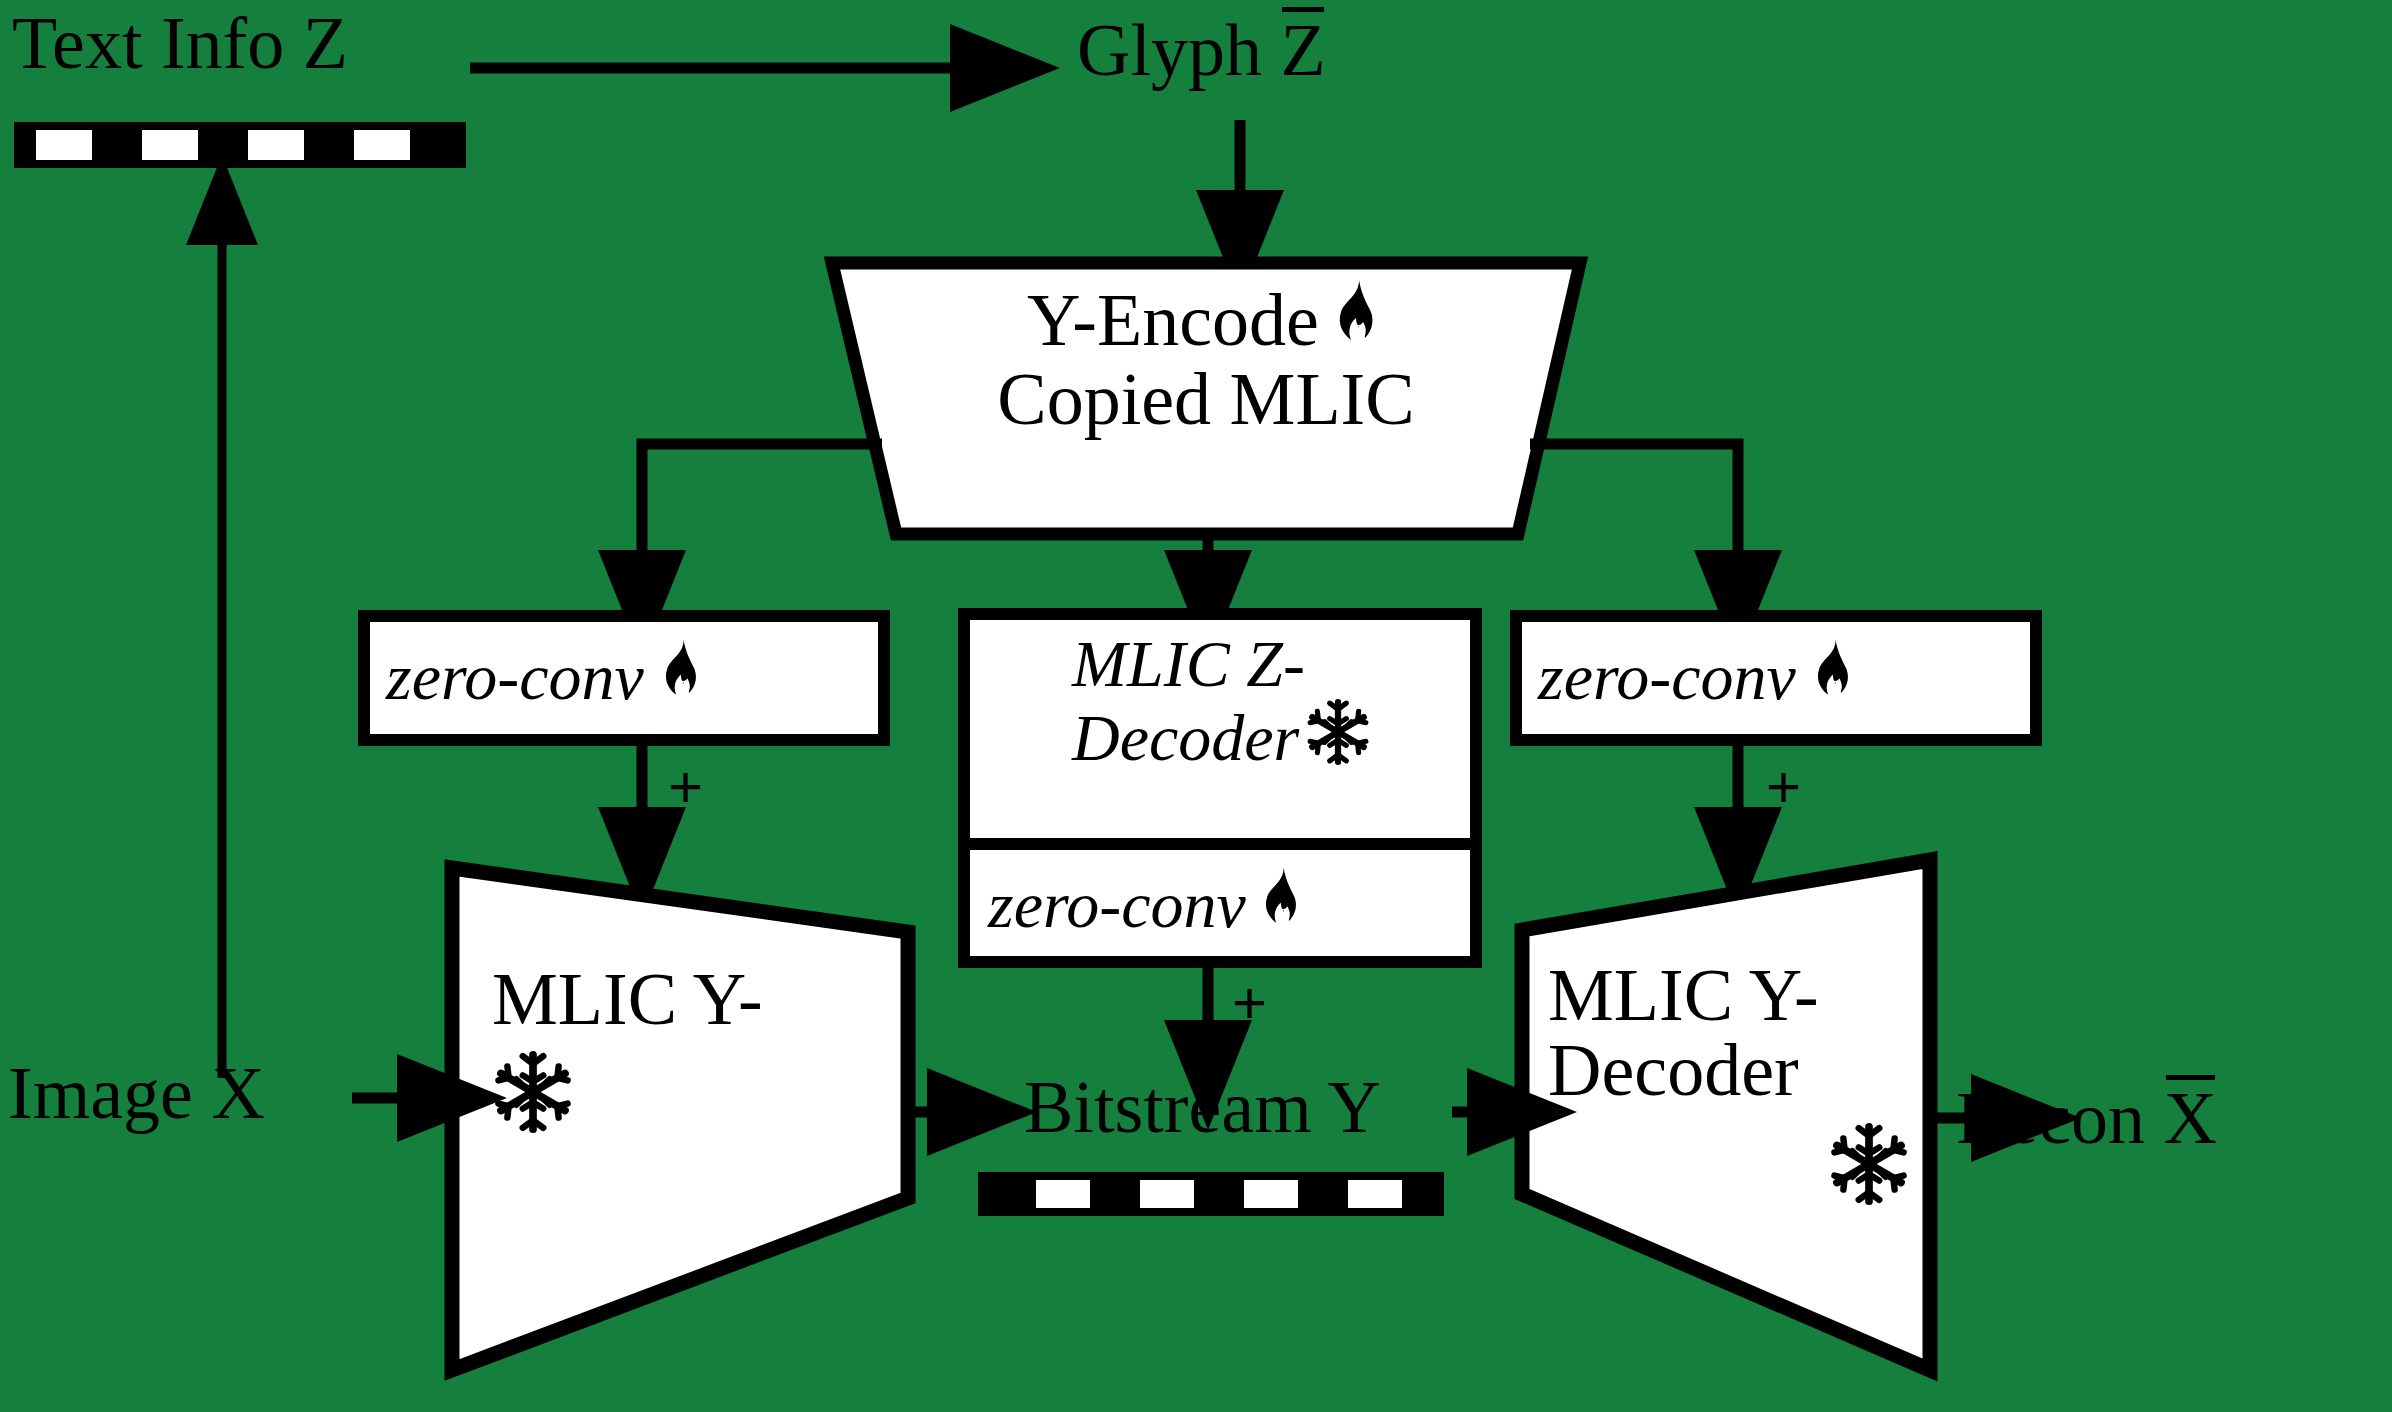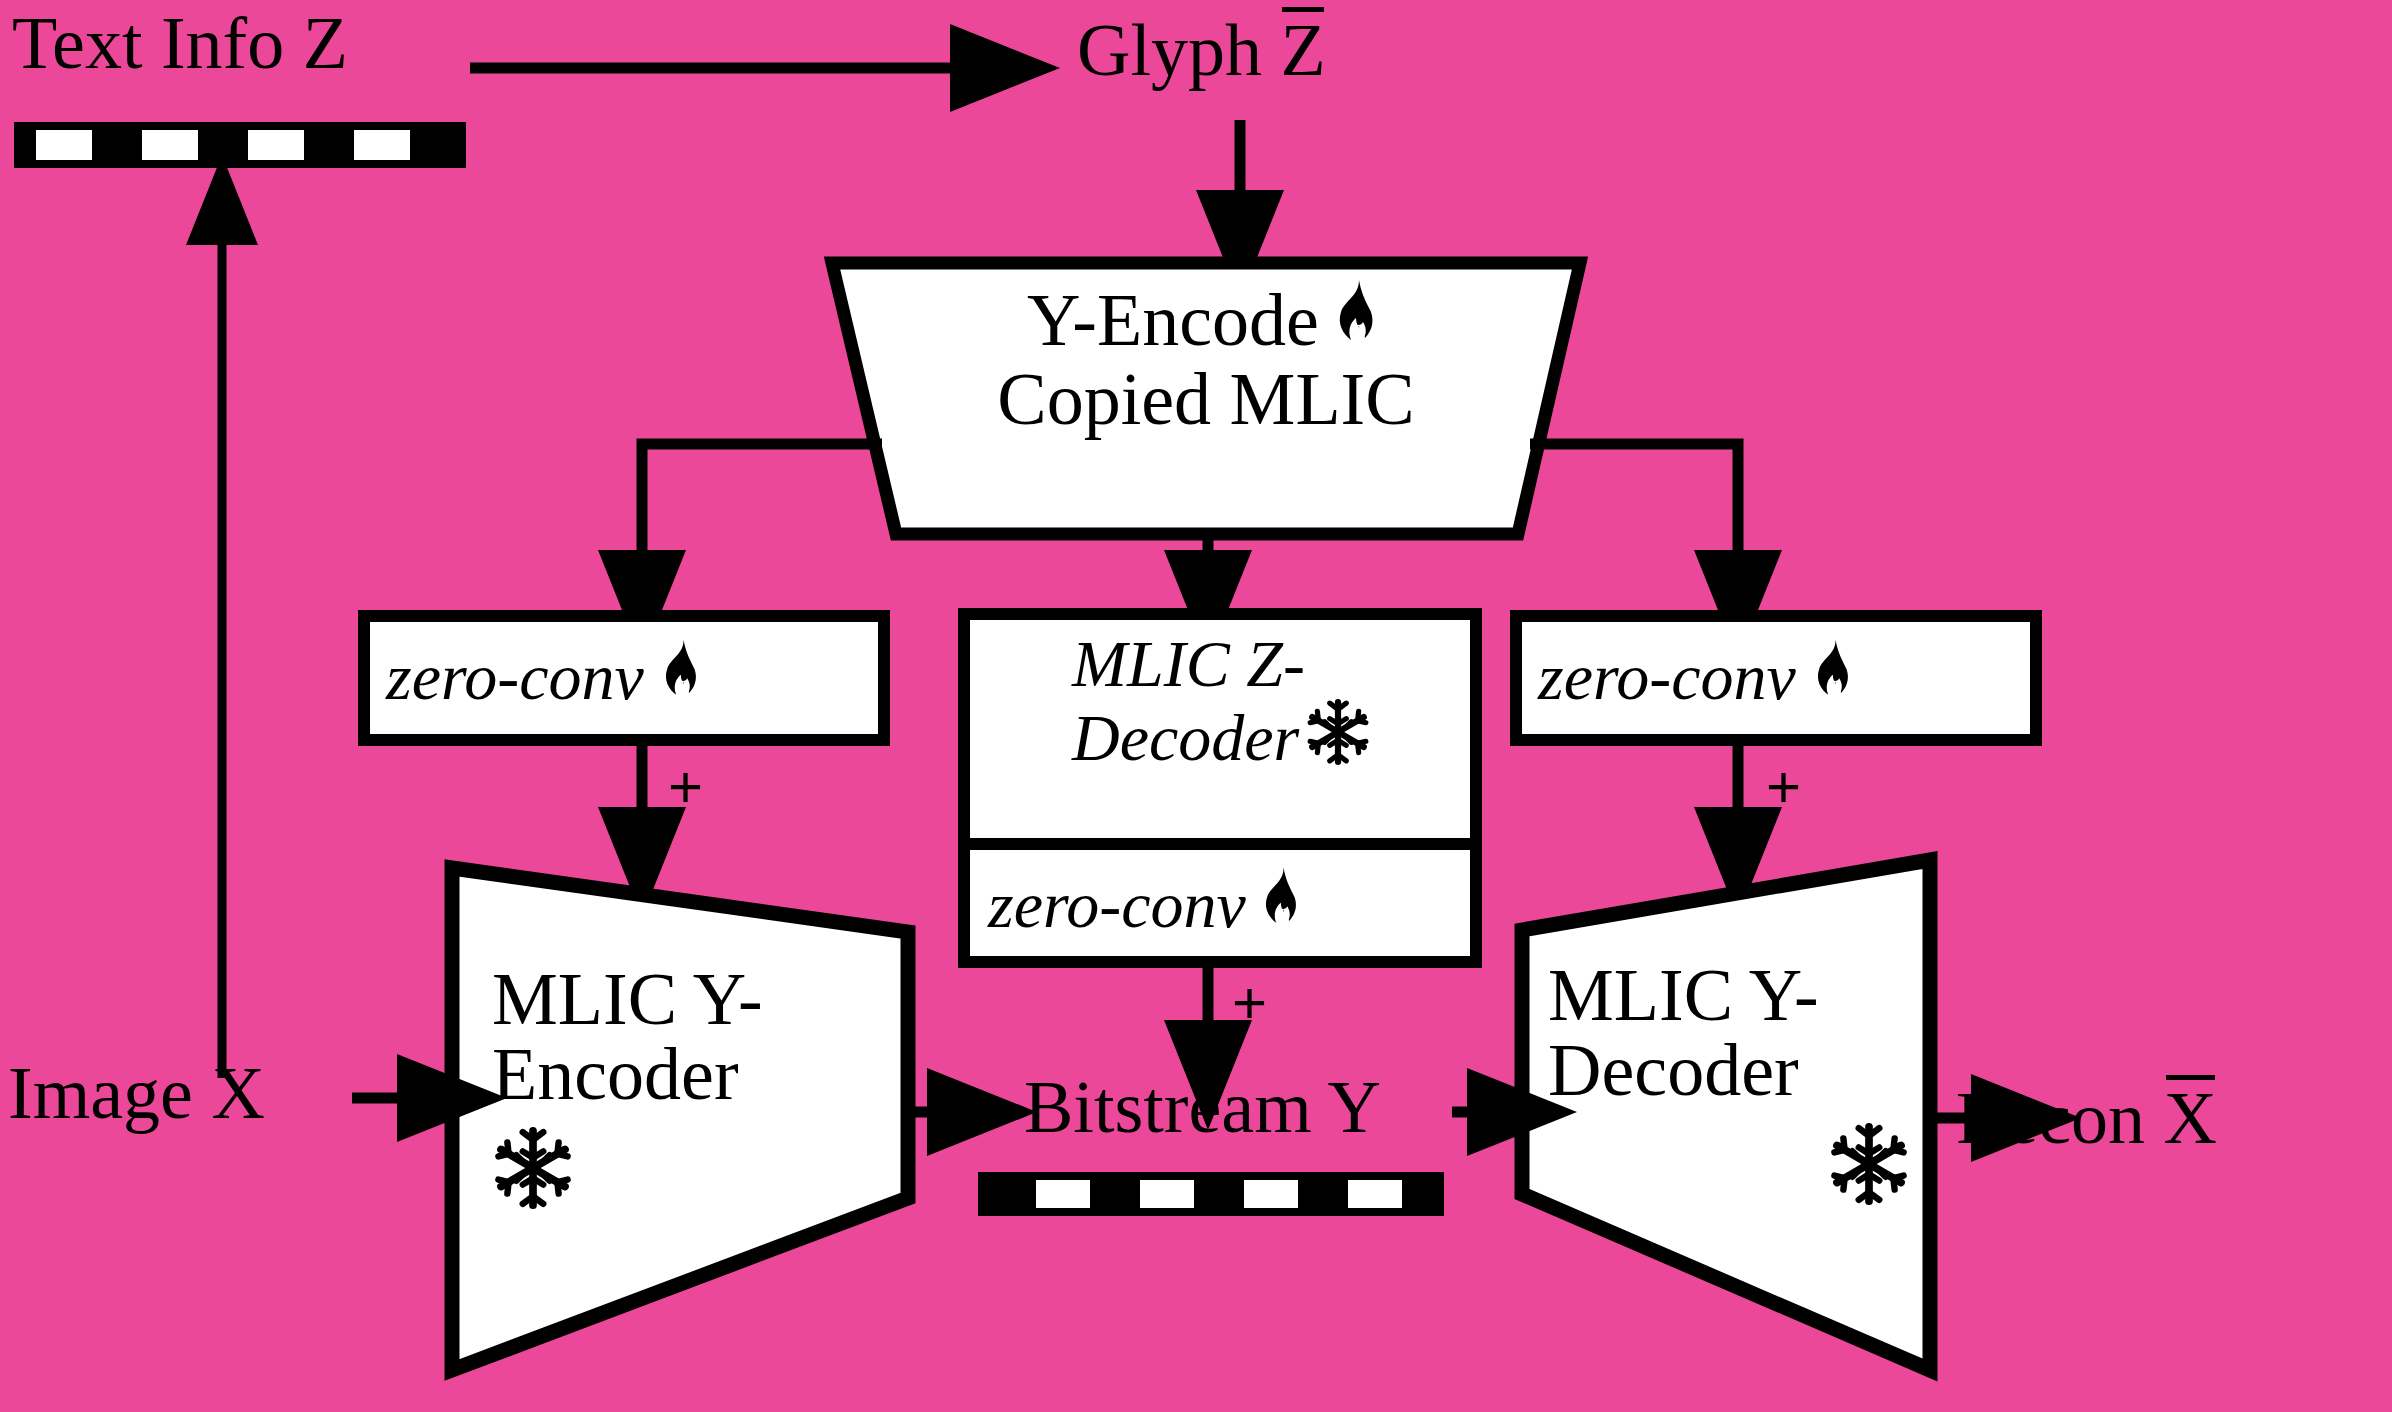--- a/index.html
+++ b/index.html
@@ -10,21 +10,21 @@
   body {
     width: 2392px;
     height: 1412px;
     font-family: "Liberation Serif", "DejaVu Serif", serif;
     overflow: hidden;
   }
   #diagram-root {
     position: relative;
     width: 2392px;
     height: 1412px;
-    background: #ec4899;
+    background: #15803d;
   }
   svg.canvas {
     position: absolute;
     left: 0;
     top: 0;
     width: 2392px;
     height: 1412px;
   }
   .lbl {
     position: absolute;
@@ -252,21 +252,20 @@
         <svg width="58" height="66" viewBox="0 0 62 72" aria-hidden="true">
           <path d="M36 2 C36 18 22 22 18 34 C14 46 20 56 28 62 C24 52 28 44 33 40 C33 50 40 52 42 60 C50 52 52 40 46 30 C42 22 38 14 36 2 Z" fill="#000"></path>
           <path d="M30 44 C27 50 28 58 32 64 C29 56 33 50 36 48 C36 54 39 58 38 64 C44 58 44 50 40 44 C38 48 34 48 30 44 Z" fill="#fff"></path>
         </svg>
       </span>
     </div>
   </div>
 
   <div class="lbl lbl-big" style="left:492px; top:962px; width:400px;">
     <div>MLIC Y-</div>
-    <div>Encoder</div>
     <div style="margin-top:14px;">
       <span class="icon-glyph">
         <svg width="82" height="82" viewBox="0 0 64 64" aria-hidden="true">
           <g stroke="#000" stroke-width="6" stroke-linecap="round">
             <line x1="32" y1="3" x2="32" y2="61"></line>
             <line x1="7" y1="17.5" x2="57" y2="46.5"></line>
             <line x1="7" y1="46.5" x2="57" y2="17.5"></line>
           </g>
           <g stroke="#000" stroke-width="5" stroke-linecap="round">
             <line x1="32" y1="10" x2="24" y2="4"></line>

